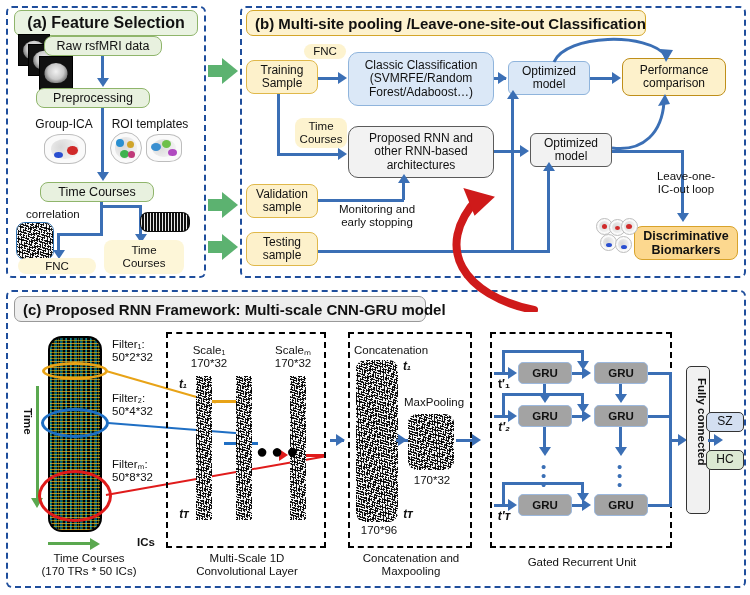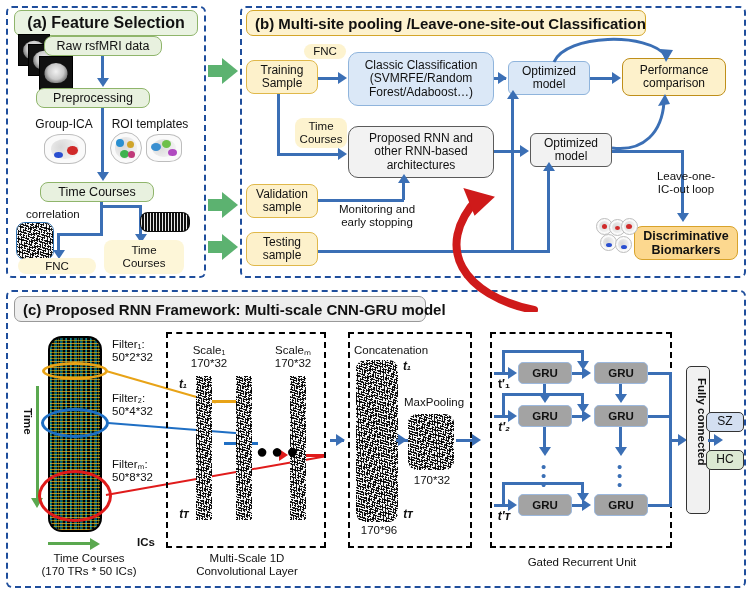--- a/index.html
+++ b/index.html
@@ -357,20 +357,22 @@
   <div class="lbl" style="left:398px;top:508px;width:20px;font-style:italic;font-weight:bold;font-size:12px;">tᴛ</div>
   <div class="lbl" style="left:350px;top:524px;width:58px;font-size:11.5px;">170*96</div>
 
   <div class="lbl lbl-l" style="left:404px;top:396px;width:74px;font-size:11.5px;">MaxPooling</div>
   <div class="noise r" style="left:408px;top:414px;width:46px;height:56px;"></div>
   <div class="lbl" style="left:404px;top:474px;width:56px;font-size:11.5px;">170*32</div>
 
   <div class="ln ln-h" style="left:396px;top:439px;width:12px;"></div>
   <div class="arw arw-r" style="left:398px;top:434px;"></div>
 
+  <div class="lbl" style="left:348px;top:552px;width:126px;white-space:pre-line;font-size:11.5px;">Concatenation and
+Maxpooling</div>
 
   <div class="ln ln-h" style="left:456px;top:439px;width:22px;"></div>
   <div class="arw arw-r" style="left:472px;top:434px;"></div>
 
   <div class="dashbox" style="left:490px;top:332px;width:182px;height:216px;"></div>
 
   <div class="node n-gru" style="left:518px;top:362px;width:54px;height:22px;">GRU</div>
   <div class="node n-gru" style="left:594px;top:362px;width:54px;height:22px;">GRU</div>
 
   <div class="node n-gru" style="left:518px;top:405px;width:54px;height:22px;">GRU</div>

